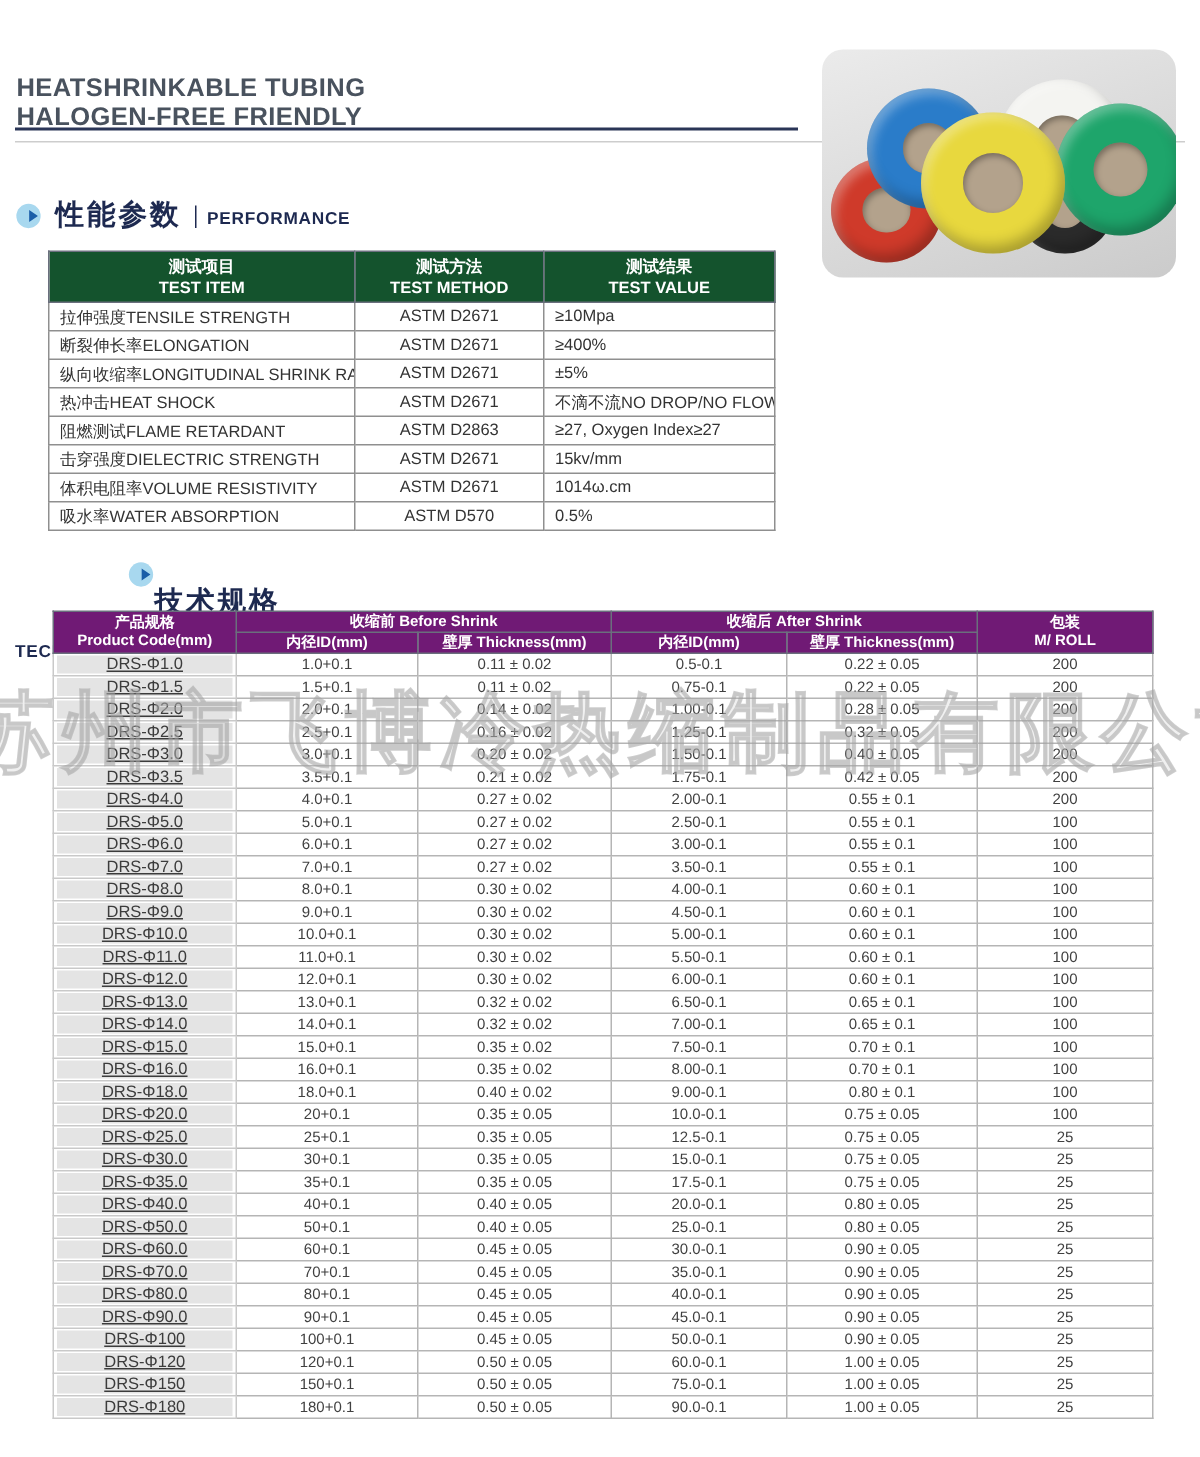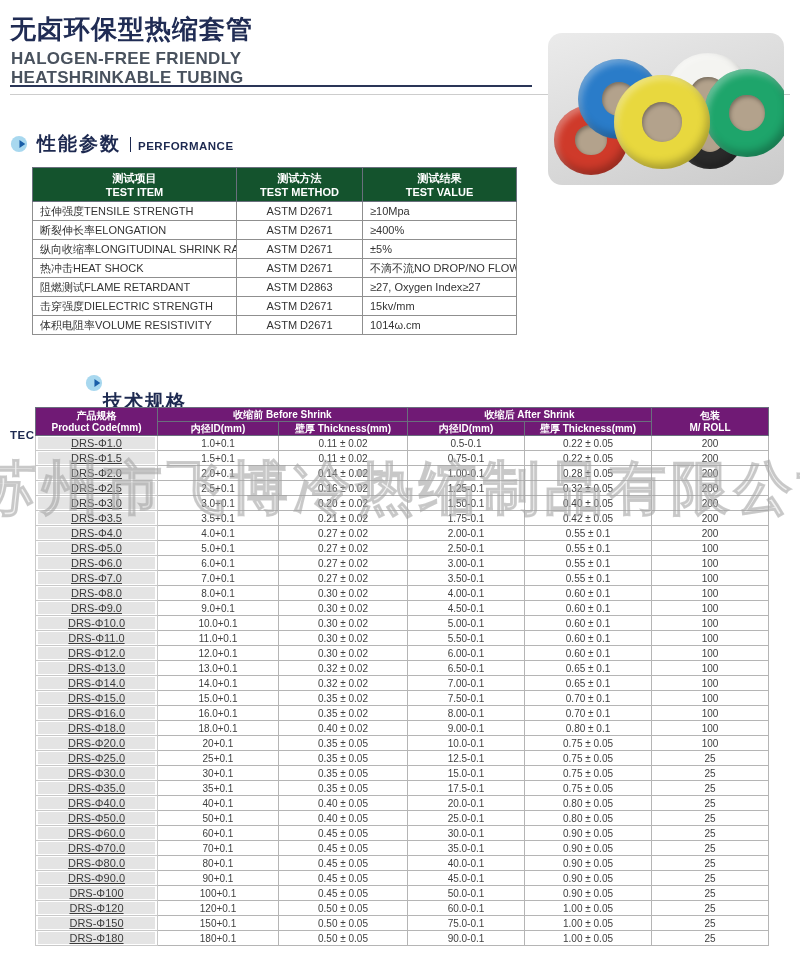--- a/index.html
+++ b/index.html
@@ -63,24 +63,23 @@
   
   .watermark{position:absolute;left:-22px;top:450px;z-index:6;pointer-events:none;
     font-size:58px;font-weight:bold;letter-spacing:5px;white-space:nowrap;
     color:rgba(185,185,185,.22);-webkit-text-stroke:1px rgba(160,160,160,.5);}
 </style>
 </head>
 <body>
 
 <div class="page">
 
-  <h1 class="title-cn">无卤环保型热缩套管</h1>
   <div class="subtitle">
+    <div>HEATSHRINKABLE TUBING</div>
     <div>HALOGEN-FREE FRIENDLY</div>
-    <div>HEATSHRINKABLE TUBING</div>
   </div>
   <div class="rule-dark"></div>
   <div class="rule-light"></div>
 
   <div class="photo">
     <div class="roll roll-red" style="background: rgb(207, 58, 42);"></div>
     <div class="roll roll-blue" style="background: rgb(42, 124, 201);"></div>
     <div class="roll roll-white" style="background: rgb(244, 244, 241);"></div>
     <div class="roll roll-black" style="background: rgb(43, 43, 43);"></div>
     <div class="roll roll-green" style="background: rgb(30, 165, 107);"></div>
@@ -149,20 +148,25 @@
         </tr>
         <tr>
           <td class="c-item">击穿强度DIELECTRIC STRENGTH</td>
           <td class="c-method">ASTM D2671</td>
           <td class="c-value">15kv/mm</td>
         </tr>
         <tr>
           <td class="c-item">体积电阻率VOLUME RESISTIVITY</td>
           <td class="c-method">ASTM D2671</td>
           <td class="c-value">1014ω.cm</td>
+        </tr>
+        <tr>
+          <td class="c-item">吸水率WATER ABSORPTION</td>
+          <td class="c-method">ASTM D570</td>
+          <td class="c-value">0.5%</td>
         </tr>
       </tbody>
   </table>
 
   <div class="sec" id="sec-spec">
     <span class="icon">
       <svg viewBox="0 0 20 20" width="18" height="18">
           <circle cx="10" cy="10" r="9" fill="#a8d8ef"></circle>
           <path d="M4 10h6.5V5.5L17 10l-6.5 4.5V10H4z" fill="#1a5ea8"></path>
         </svg>

